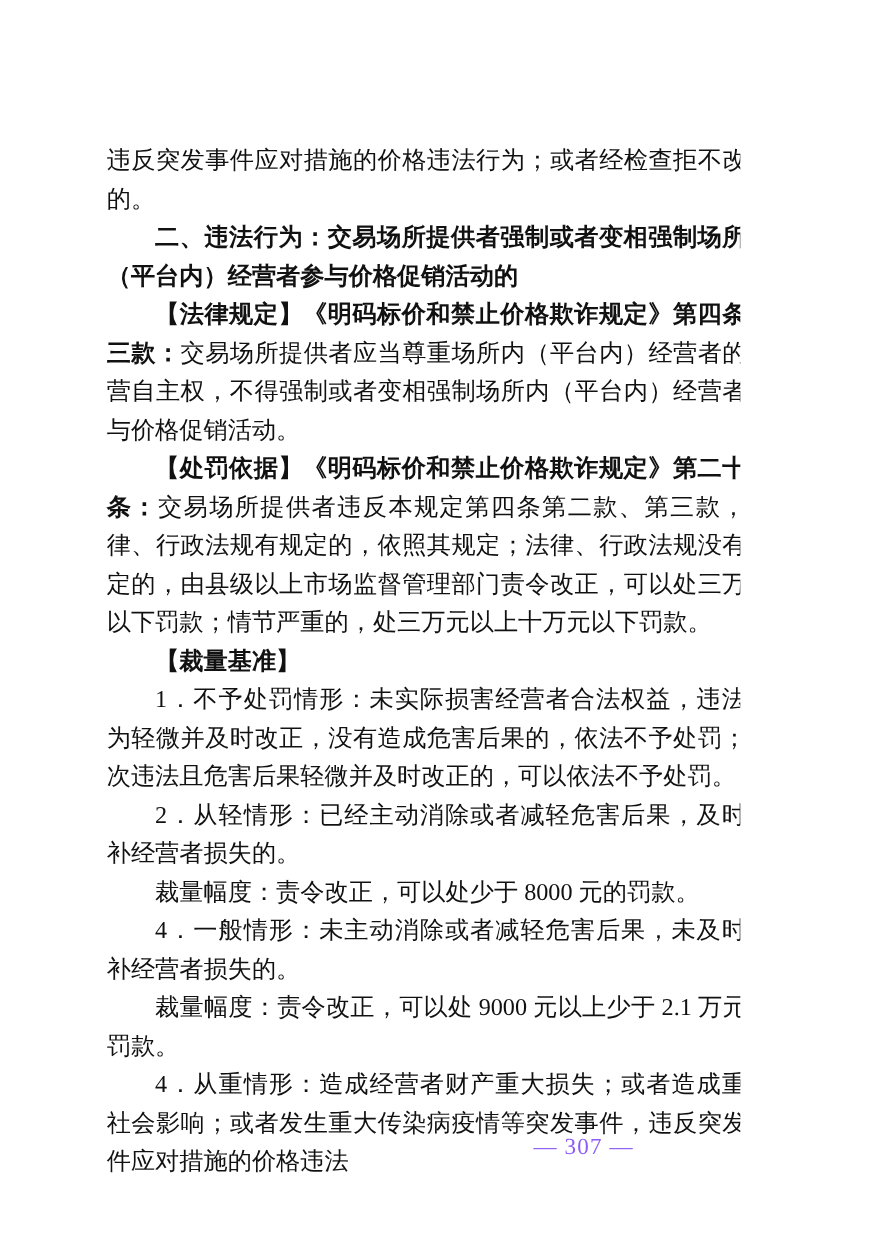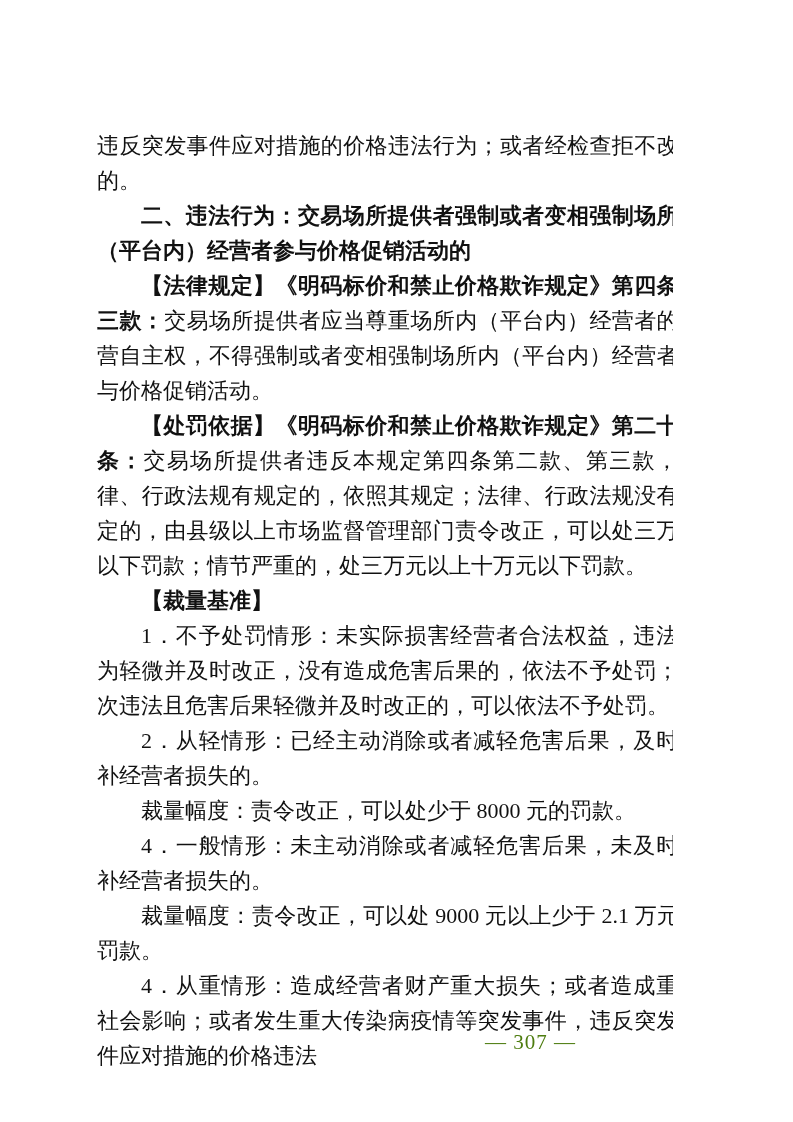--- a/index.html
+++ b/index.html
@@ -36,21 +36,21 @@
   .hei {
     font-weight: 700;
     font-family: "Liberation Sans", "DejaVu Sans", sans-serif;
   }
   .footer {
     position: absolute;
     right: 97px;
     top: 1030px;
     font-size: 21px;
     letter-spacing: 1px;
-    color: #4d7c0f;
+    color: #8b5cf6;
     font-family: "Liberation Serif", "DejaVu Serif", serif;
   }
 </style>
 </head>
 <body>
 
 <div class="page">
   <div class="content">
 
     <p class="para continuation"><span>违反突发事件应对措施的价格违法行为；或者经检查拒不改正的。</span></p>

